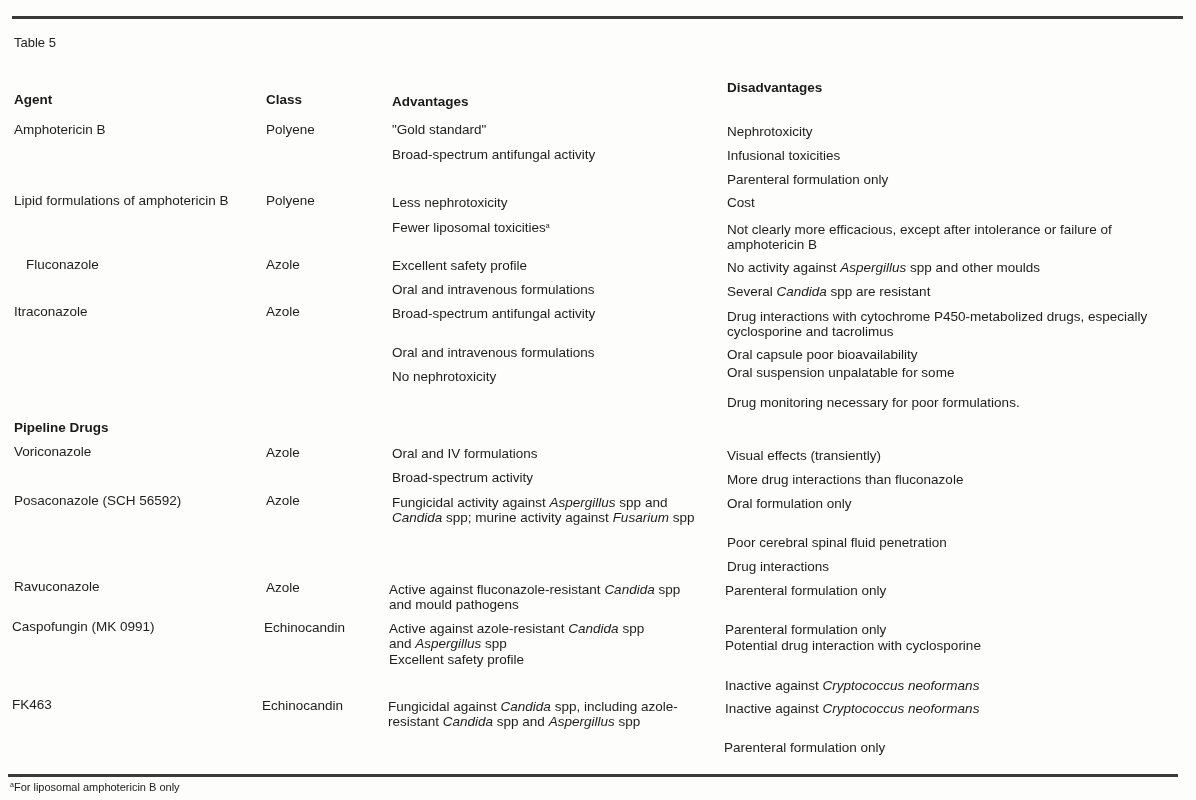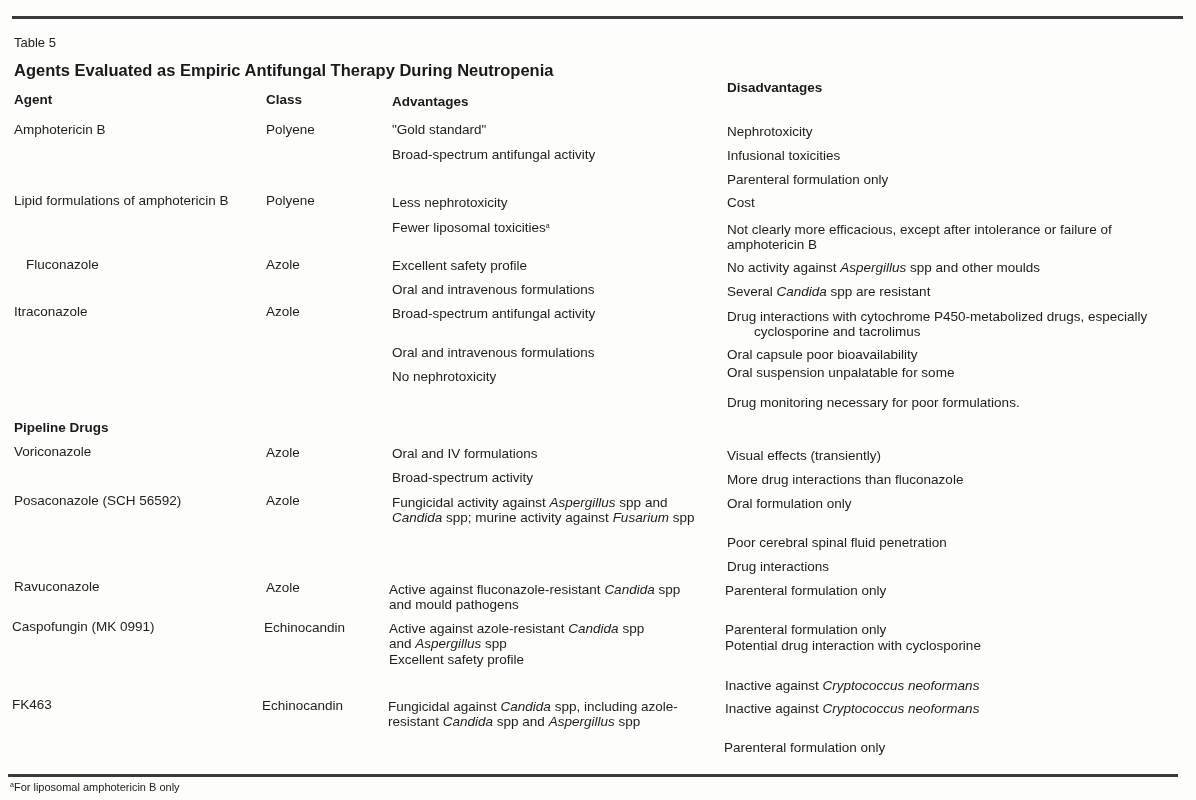--- a/index.html
+++ b/index.html
@@ -25,21 +25,20 @@
     .footnote { left: 10px; top: 781px; font-size: 11px; color: #222; }
     sup.fn { font-size: 7px; vertical-align: 4px; }
   </style>
 </head>
 <body>
 
 <div class="page">
   <div class="rule top"></div>
 
   <div class="abs table-label">Table 5</div>
-  <div class="abs title">Agents Evaluated as Empiric Antifungal Therapy During Neutropenia</div>
 
   <div class="abs hdr" style="left:14px; top:92px;">Agent</div>
   <div class="abs hdr" style="left:266px; top:92px;">Class</div>
   <div class="abs hdr" style="left:392px; top:94px;">Advantages</div>
   <div class="abs hdr" style="left:727px; top:80px;">Disadvantages</div>
 
   <div>
     <div class="abs cell" style="left:14px; top:122px;">Amphotericin B</div>
     <div class="abs cell" style="left:266px; top:122px;">Polyene</div>
     <div class="abs cell" style="left:392px; top:122px;">"Gold standard"</div>
@@ -70,21 +69,21 @@
     <div class="abs cell" style="left:727px; top:284px;">Several <i>Candida</i> spp are resistant</div>
   </div>
 
   <div>
     <div class="abs cell" style="left:14px; top:304px;">Itraconazole</div>
     <div class="abs cell" style="left:266px; top:304px;">Azole</div>
     <div class="abs cell" style="left:392px; top:306px;">Broad-spectrum antifungal activity</div>
     <div class="abs cell" style="left:392px; top:345px;">Oral and intravenous formulations</div>
     <div class="abs cell" style="left:392px; top:369px;">No nephrotoxicity</div>
     <div class="abs cell" style="left:727px; top:309px;">Drug interactions with cytochrome P450-metabolized  drugs, especially</div>
-    <div class="abs cell" style="left:727px; top:324px;margin-left:27px;">cyclosporine and tacrolimus</div>
+    <div class="abs cell" style="left:727px; top:324px;">cyclosporine and tacrolimus</div>
     <div class="abs cell" style="left:727px; top:347px;">Oral capsule poor bioavailability</div>
     <div class="abs cell" style="left:727px; top:349px;margin-top:16px;">Oral suspension unpalatable for some</div>
     <div class="abs cell" style="left:727px; top:395px;">Drug monitoring necessary for poor formulations.</div>
   </div>
 
   <div class="abs section" style="left:14px; top:420px;">Pipeline Drugs</div>
 
   <div>
     <div class="abs cell" style="left:14px; top:444px;">Voriconazole</div>
     <div class="abs cell" style="left:266px; top:445px;">Azole</div>

